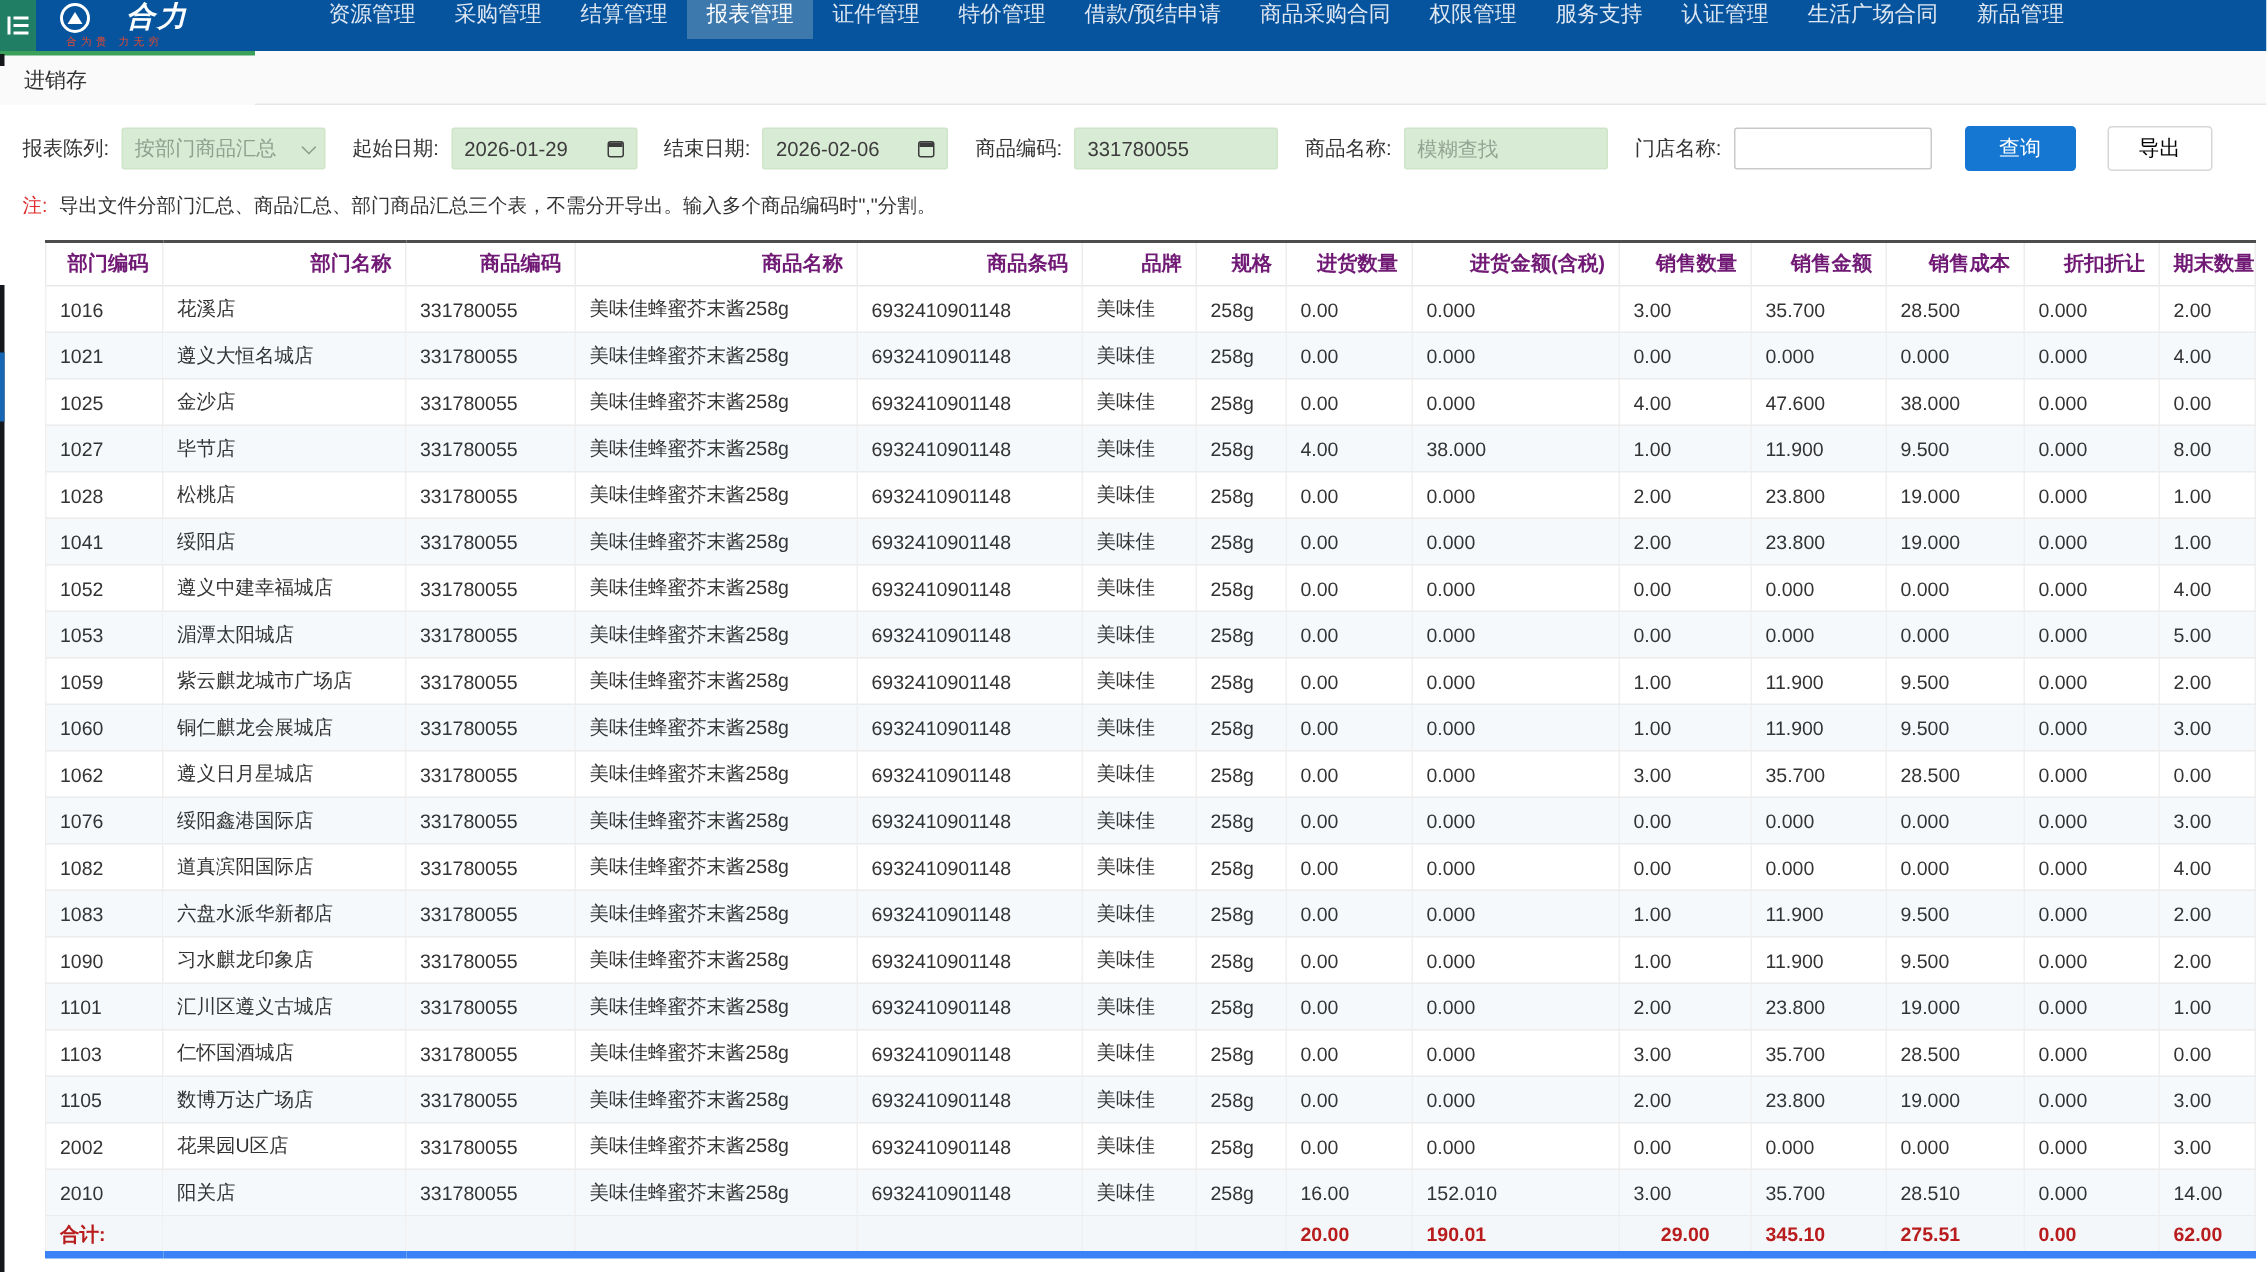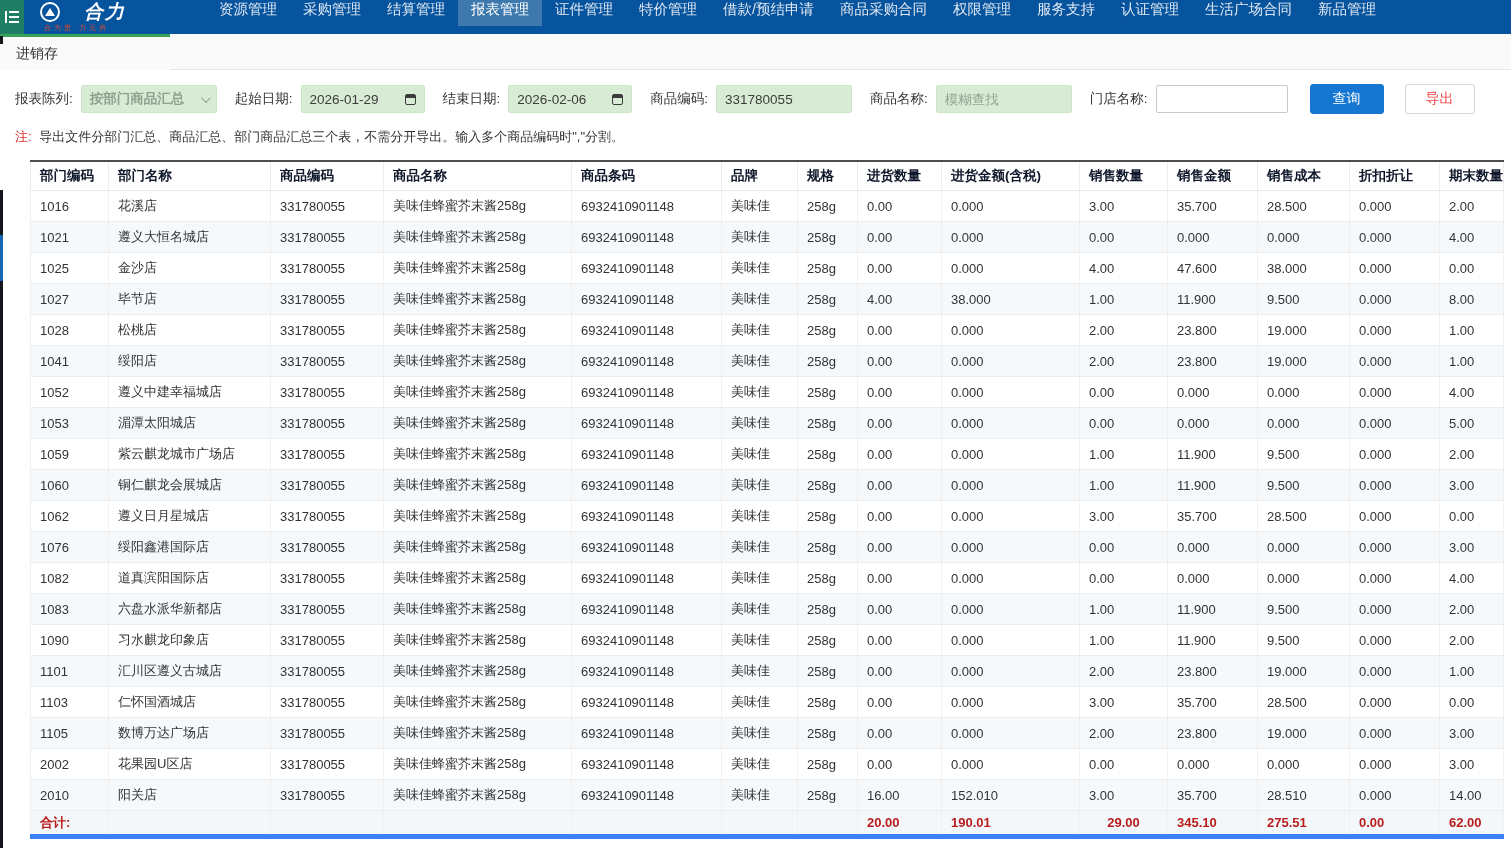--- a/index.html
+++ b/index.html
@@ -36,42 +36,42 @@
   .tabbar { height:36px; background:#fafafa; border-bottom:1px solid #e6e6e6; position:relative; }
   .tab { display:inline-flex; align-items:center; height:36px; width:170px; padding-left:16px;
     border-top:3px solid #3aa05a; background:#fafafa; font-size:14px; color:#333; cursor:pointer; }
 
   
   .filterbar { display:flex; align-items:center; padding:14px 0 12px 15px; gap:8px; background:#fff; }
   .f-label { font-size:13.5px; color:#333; white-space:nowrap; margin-left:10px; }
   .f-label:first-child { margin-left:0; }
   .ctrl { height:28px; display:inline-flex; align-items:center; border-radius:2px; font-size:13.5px; }
   .ctrl.green { background:#d8ebd4; border:1px solid #cfe5ca; padding:0 8px; }
-  .sel { width:136px; justify-content:space-between; color:#8fa08f; cursor:pointer;font-weight:bold; }
+  .sel { width:136px; justify-content:space-between; color:#8fa08f; cursor:pointer; }
   .chev { width:7px; height:7px; border-right:1.6px solid #8fa08f; border-bottom:1.6px solid #8fa08f; transform:rotate(45deg) translateY(-2px); }
   .datebox { width:124px; justify-content:space-between; color:#3c3c3c; cursor:pointer; }
   .cal-icon { width:11px; height:11px; border:1.5px solid #3c3c3c; border-radius:2px; position:relative; }
   .cal-icon::before { content:""; position:absolute; top:0; left:0; right:0; height:3px; background:#3c3c3c; }
   input.ctrl { outline:none; }
   input.green-input { width:136px; background:#d8ebd4; border:1px solid #cfe5ca; padding:0 8px; color:#3c3c3c; }
   input.green-input::placeholder { color:#93a493; }
   input.white-input { width:132px; background:#fff; border:1px solid #c9c9c9; padding:0 8px; color:#3c3c3c; }
   .btn { height:30px; border-radius:3px; font-size:14px; display:inline-flex; align-items:center; justify-content:center; cursor:pointer; }
   .btn.primary { width:74px; background:#1677d2; color:#ffffff; border:1px solid #1677d2; margin-left:14px; }
-  .btn.plain { width:70px; background:#fff; color:#ef4444; border:1px solid #d6d6d6; margin-left:13px; }
+  .btn.plain { width:70px; background:#fff; color:#000000; border:1px solid #d6d6d6; margin-left:13px; }
 
   
   .note { padding:2px 0 0 15px; font-size:13px; color:#333; }
   .note .red { color:#e02b2b; margin-right:4px; }
 
   
   .table-wrap { margin:14px 0 0 30px; }
   table { border-collapse:collapse; table-layout:fixed; width:1473px; }
   thead th { border-top:2px solid #4d4d4d; border-bottom:1px solid #e9e9e9; border-right:1px solid #ededed;
-    padding:5px 9px; text-align:left; font-size:13.5px; font-weight:bold; color:#0f172a; background:#fff; white-space:nowrap; overflow:hidden; }
+    padding:5px 9px; text-align:right; font-size:13.5px; font-weight:bold; color:#701a75; background:#fff; white-space:nowrap; overflow:hidden; }
   thead th:first-child { border-left:1px solid #ededed; }
   tbody td { height:31px; padding:0 9px; border-bottom:1px solid #ececec; border-right:1px solid #f0f0f0;
     font-size:13px; color:#333; white-space:nowrap; overflow:hidden; }
   tbody td:first-child { border-left:1px solid #f0f0f0; }
   tbody tr:nth-child(even) { background:#f5f9fc; }
   tbody tr.total-row { background:#f3f7fa; font-weight:bold; }
   tbody tr.total-row td { color:#b91c1c; border-bottom:5px solid #3b82f6; height:26px; }
 </style>
 </head>
 <body>

